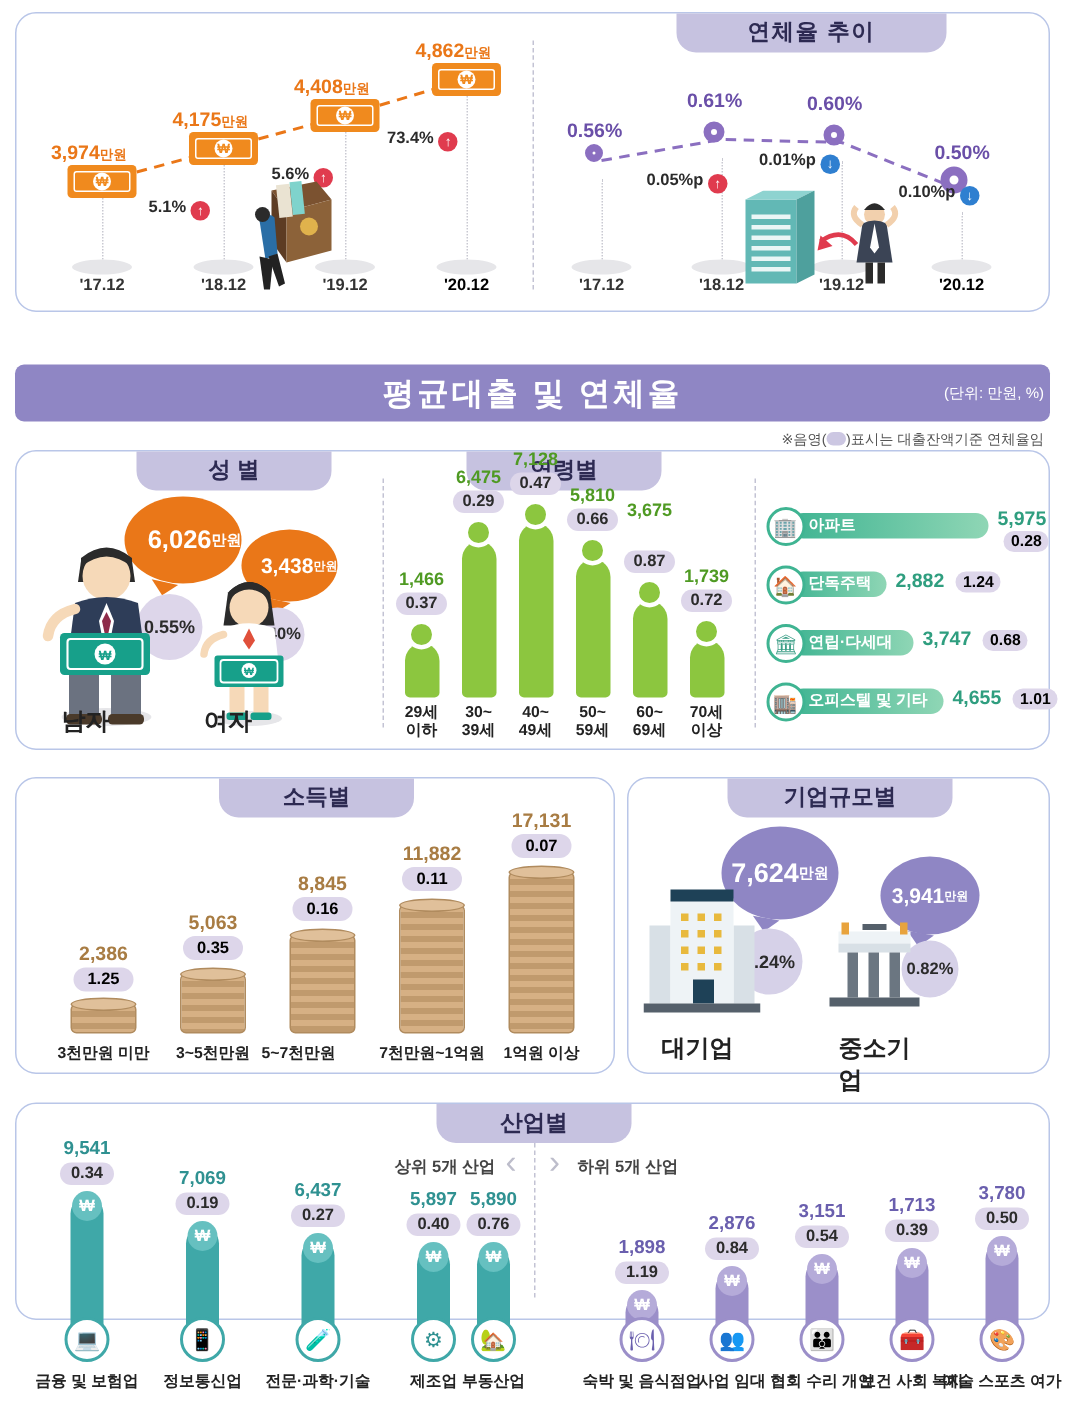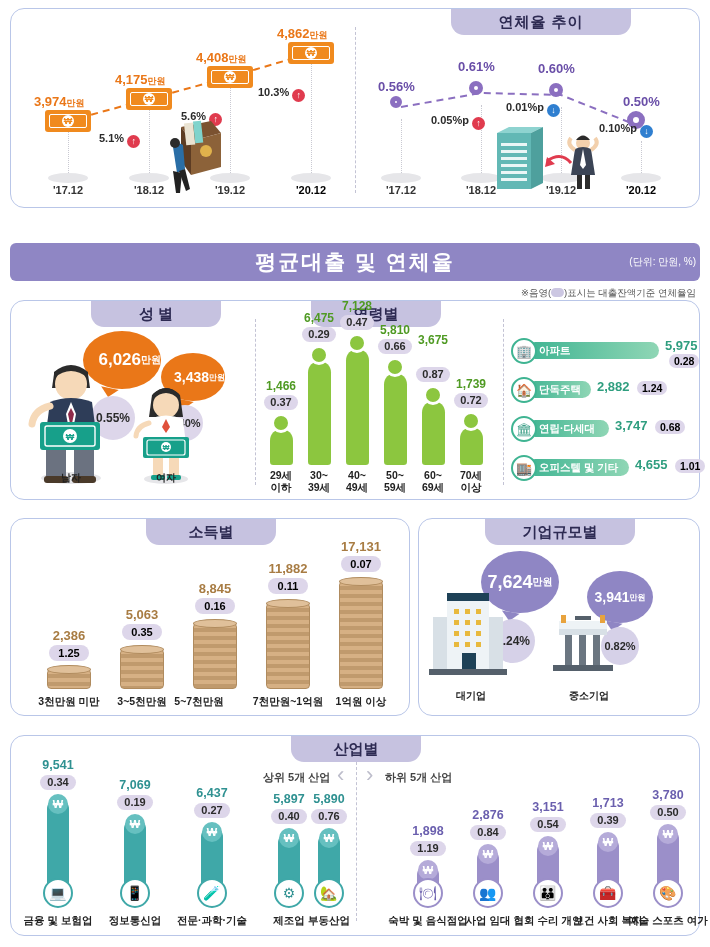--- a/index.html
+++ b/index.html
@@ -54,21 +54,21 @@
   
   #row2 { left:10px; top:300px; width:690px; height:200px; }
   .subCap { position:absolute; top:0; height:26px; line-height:26px; font-size:15px;
      background:#c6c2e0; color:#2d2a52; font-weight:bold; border-radius:0 0 13px 13px; text-align:center;}
   .bubbleO { position:absolute; background:#ea7718; color:#fff; border-radius:50%;
      display:flex;align-items:center;justify-content:flex-end;font-weight:bold;}
   .bubbleO:after{content:"";position:absolute;bottom:-8px;left:22%;width:0;height:0;
      border:9px solid transparent;border-top-color:#ea7718;border-bottom:0;transform:rotate(12deg);}
   .pctCircle { position:absolute; border-radius:50%; background:#ddd6ea; color:#2b2b2b;
      display:flex;align-items:center;justify-content:center;font-size:12px;font-weight:bold;}
-  .catLabel{position:absolute;font-size:10px;color:#222;text-align:center;font-weight:bold;}
+  .catLabel{position:absolute;font-size:16px;color:#222;text-align:left;font-weight:bold;}
   
   .ageBar{position:absolute;background:#8cc63f;border-radius:14px 14px 4px 4px;}
   .ageHead{position:absolute;width:20px;height:20px;border-radius:50%;background:#8cc63f;
      border:3px solid #fff;}
   .ageVal{position:absolute;color:#4f9a23;font-weight:bold;font-size:12px;text-align:center;width:46px;}
   .ageRate{position:absolute;background:#ddd6ea;border-radius:9px;font-size:11px;font-weight:bold;
      color:#2b2b2b;text-align:center;height:15px;line-height:15px;width:34px;}
   .ageCat{position:absolute;font-size:10.5px;color:#222;text-align:center;width:46px;line-height:12px;font-weight:bold;}
   
   .hIcon{position:absolute;width:26px;height:26px;border-radius:50%;background:#fff;border:2px solid #3fb492;
@@ -88,21 +88,21 @@
   .coinTop{position:absolute;height:9px;border-radius:50%;background:#e0c09a;border:1px solid #b08b5e;}
   .incVal{position:absolute;color:#a87c43;font-weight:bold;font-size:13px;text-align:center;width:72px;}
   .incRate{position:absolute;background:#ddd6ea;border-radius:9px;height:16px;line-height:16px;
      font-size:11px;font-weight:bold;text-align:center;width:40px;}
   .incCat{position:absolute;font-size:10.5px;color:#222;text-align:center;width:86px;font-weight:bold;}
   .bubbleP{position:absolute;background:#8f86c4;color:#fff;border-radius:50%;
      display:flex;align-items:center;justify-content:center;font-weight:bold;}
   .bubbleP:after{content:"";position:absolute;bottom:-8px;left:26%;width:0;height:0;
      border:9px solid transparent;border-top-color:#8f86c4;border-bottom:0;transform:rotate(10deg);}
   
-  #row4 { left:10px; top:735px; width:690px; height:201px; }
+  #row4 { left:10px; top:735px; width:690px; height:145px; }
   .indBar{position:absolute;border-radius:11px;}
   .indVal{position:absolute;font-weight:bold;font-size:12.5px;text-align:center;width:70px;}
   .indRate{position:absolute;background:#ddd6ea;border-radius:9px;height:15px;line-height:15px;
      font-size:11px;font-weight:bold;text-align:center;width:36px;color:#2b2b2b;}
   .indWon{position:absolute;width:20px;height:20px;border-radius:50%;color:#fff;
      font-size:11px;font-weight:bold;text-align:center;line-height:20px;}
   .indIcon{position:absolute;width:30px;height:30px;border-radius:50%;background:#fff;
      display:flex;align-items:center;justify-content:center;font-size:14px;}
   .indCat{position:absolute;font-size:10.5px;text-align:center;color:#222;font-weight:bold;white-space:nowrap;}
   .groupTag{position:absolute;font-size:11px;color:#444;font-weight:bold;}
@@ -148,21 +148,21 @@
       </div>
     </div>
 
   <div class="valLabel" style="left:23px;top:85px"><span>3,974</span><span class="u">만원</span></div>
   <div class="valLabel" style="left:104px;top:63px"><span>4,175</span><span class="u">만원</span></div>
   <div class="valLabel" style="left:185px;top:41px"><span>4,408</span><span class="u">만원</span></div>
   <div class="valLabel" style="left:266px;top:17px"><span>4,862</span><span class="u">만원</span></div>
 
   <div class="deltaLabel" style="left:88px;top:123px"><span>5.1%</span> <span class="arrUp">↑</span></div>
   <div class="deltaLabel" style="left:170px;top:101px"><span>5.6%</span> <span class="arrUp">↑</span></div>
-  <div class="deltaLabel" style="left:247px;top:77px"><span>10.3%</span> <span class="arrUp">↑</span></div>
+  <div class="deltaLabel" style="left:247px;top:77px"><span>73.4%</span> <span class="arrUp">↑</span></div>
 
   <svg width="80" height="80" style="position:absolute;left:148px;top:108px">
     <polygon points="22,10 52,4 62,16 32,24" fill="#7b5230"></polygon>
     <polygon points="22,10 32,24 32,58 22,44" fill="#5d3c23"></polygon>
     <polygon points="32,24 62,16 62,50 32,58" fill="#8c6239"></polygon>
     <rect x="26" y="6" width="9" height="22" fill="#eae3d2" transform="rotate(-6 30 16)"></rect>
     <rect x="35" y="4" width="8" height="22" fill="#7fd3cc" transform="rotate(-6 39 14)"></rect>
     <circle cx="47" cy="34" r="6" fill="#e0b24c"></circle>
     <path d="M14 30 q6 -6 10 -2 l2 24 -8 4 z" fill="#2a6ea6"></path>
     <circle cx="16" cy="26" r="5" fill="#2b2b2b"></circle>

